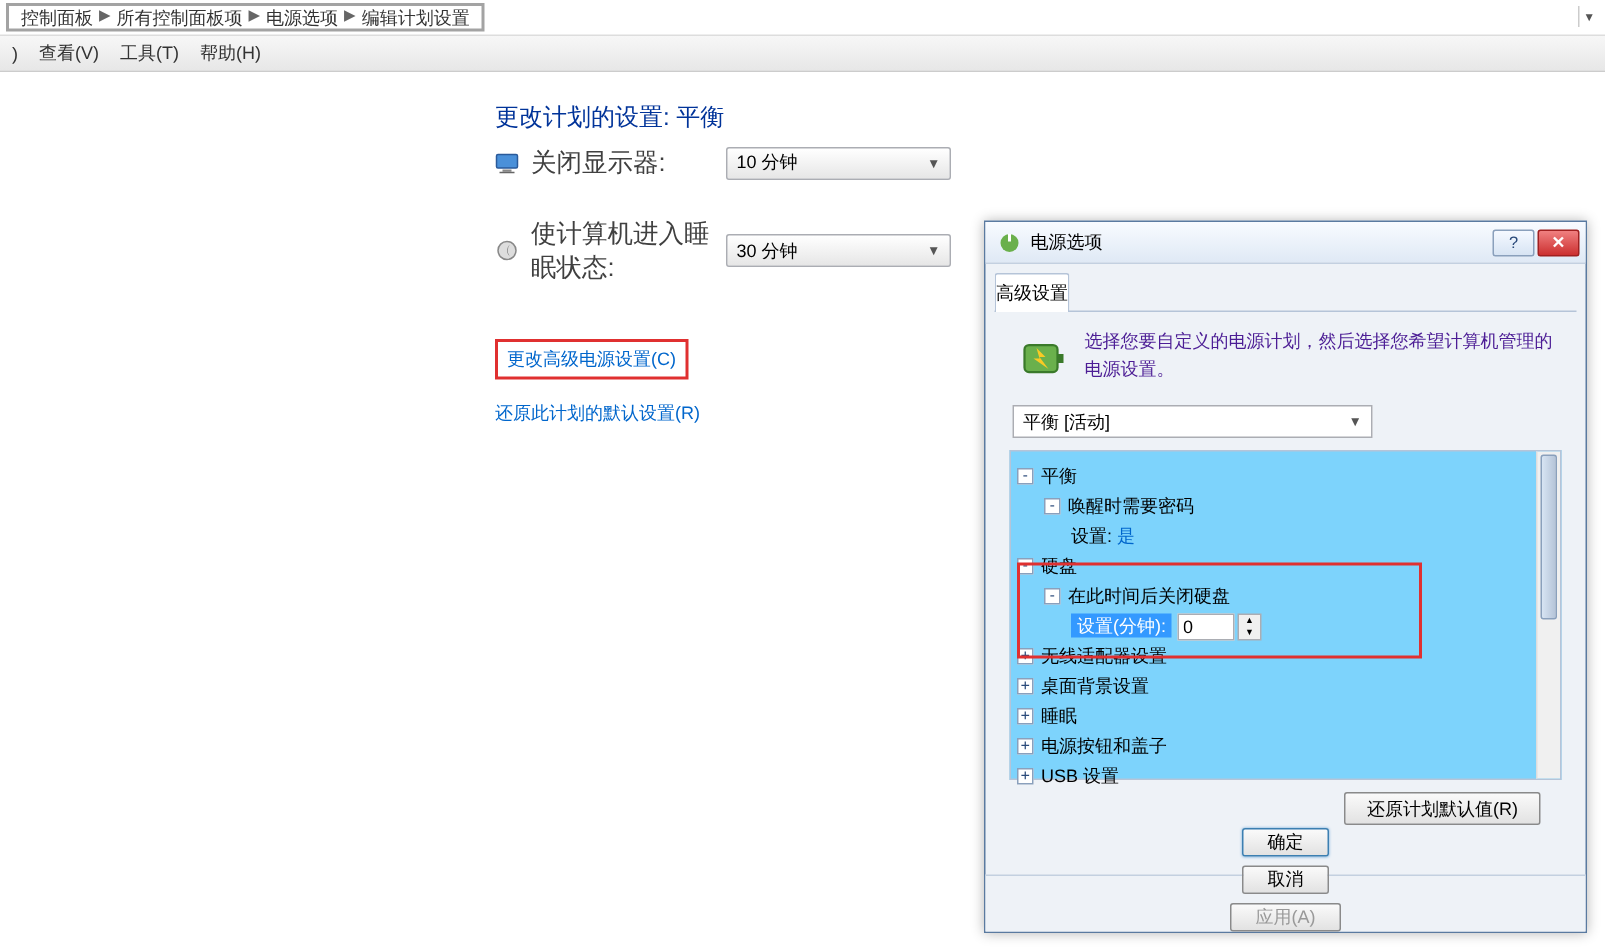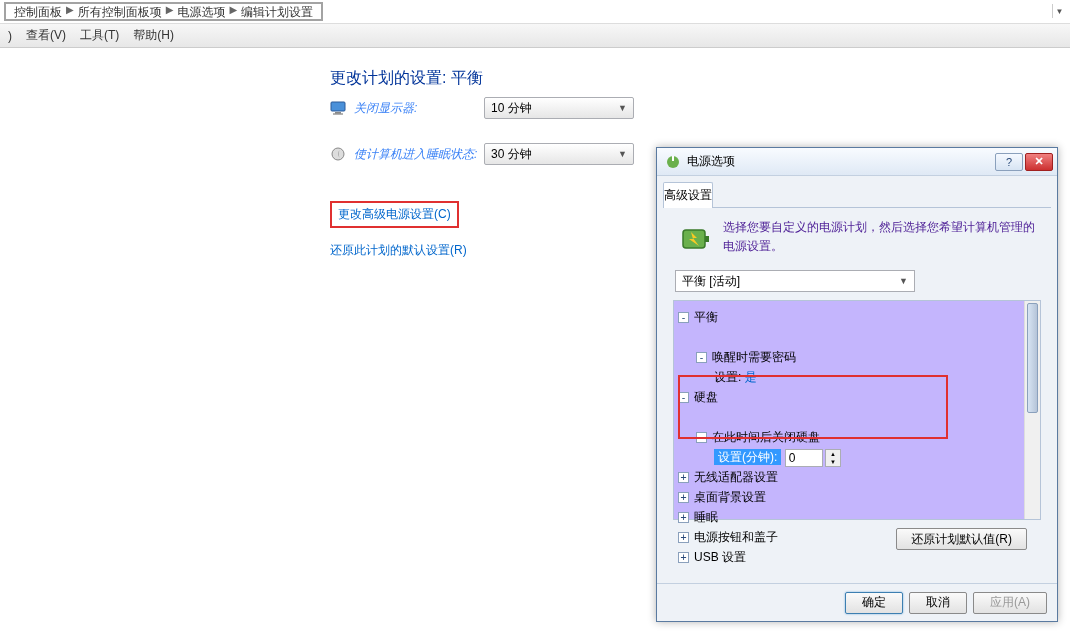--- a/index.html
+++ b/index.html
@@ -16,21 +16,21 @@
     .menubar { height: 24px; background: linear-gradient(#f7f7f7, #e7e7e7); border-bottom: 1px solid #ccc; display: flex; align-items: center; padding: 0 8px; gap: 14px; font-size: 12px; color: #333; }
     .menu-item { cursor: default; }
     
     
     .main { padding: 20px 0 0 330px; }
     .page-title { color: #003399; font-size: 16px; font-weight: normal; margin-bottom: 8px; }
     .page-subtitle { color: #333; font-size: 12px; margin-bottom: 30px; }
     
     .setting-row { display: flex; align-items: center; margin-bottom: 24px; }
     .setting-icon { width: 16px; height: 16px; margin-right: 8px; display: inline-flex; align-items: center; justify-content: center; }
-    .setting-label { width: 130px; color: #3b82f6; font-size: 12px; font-style: italic; }
+    .setting-label { width: 130px; color: #404040; font-size: 17px; }
     .setting-dropdown { width: 150px; height: 22px; border: 1px solid #abadb3; border-radius: 2px; background: linear-gradient(#fff, #e6e6e6); padding: 0 6px; display: flex; align-items: center; justify-content: space-between; font-size: 12px; }
     .dd-arrow { color: #555; font-size: 9px; }
     
     .link-row { margin-top: 36px; margin-left: 0; }
     .link-highlight { display: inline-block; border: 2px solid #e03030; padding: 3px 6px; }
     .hyperlink { color: #0066cc; font-size: 12px; cursor: pointer; }
     .link-plain { margin-top: 14px; color: #0066cc; font-size: 12px; cursor: pointer; }
     
     .monitor-icon svg, .sleep-icon svg { width: 16px; height: 16px; }
     
@@ -46,39 +46,39 @@
     .dialog-body { padding: 6px; }
     .tab-strip { display: flex; border-bottom: 1px solid #b5c4d8; margin-bottom: 10px; }
     .tab { padding: 4px 0; border: 1px solid #b5c4d8; border-bottom: none; background: #fff; font-size: 12px; margin-bottom: -1px; border-radius: 2px 2px 0 0; }
     
     .dialog-intro { display: flex; gap: 8px; padding: 0 12px 12px 12px; }
     .battery-icon { width: 40px; height: 40px; flex-shrink: 0; }
     .intro-text { font-size: 12px; color: #4c1d95; line-height: 1.6; }
     
     .plan-select { margin: 0 12px 8px 12px; width: 240px; height: 22px; border: 1px solid #abadb3; background: #fff; display: flex; align-items: center; justify-content: space-between; padding: 0 6px; font-size: 12px; }
     
-    .tree-panel { margin: 0 10px; border: 1px solid #b5c4d8; background: #c4b5fd; height: 220px; display: flex; }
+    .tree-panel { margin: 0 10px; border: 1px solid #b5c4d8; background: #7dd3fc; height: 220px; display: flex; }
     .tree-content { flex: 1; padding: 6px 4px; position: relative; }
     .tree-scroll { width: 16px; background: #f0f0f0; border-left: 1px solid #ddd; position: relative; }
     .scroll-thumb { position: absolute; top: 2px; left: 2px; right: 2px; height: 110px; background: linear-gradient(to right, #d7e4f3, #b5c4d8); border: 1px solid #8aa0bc; border-radius: 2px; }
     
     .tree-node { font-size: 12px; line-height: 20px; white-space: nowrap; }
     .tree-toggle { display: inline-block; width: 11px; height: 11px; border: 1px solid #8aa0bc; background: #fff; color: #2a4a7a; text-align: center; line-height: 9px; font-size: 10px; margin-right: 5px; vertical-align: middle; font-family: monospace; cursor: pointer; }
-    .tree-indent-1 { margin-left: 18px; margin-top: 20px; }
+    .tree-indent-1 { margin-left: 18px; }
     .tree-indent-2 { margin-left: 36px; }
     .highlight-box { position: absolute; border: 2px solid #e03030; }
     .spinner-label { background: #3399ff; color: #fff; padding: 1px 4px; }
     .spinner-input { width: 38px; height: 18px; border: 1px solid #abadb3; padding: 0 3px; font-size: 12px; vertical-align: middle; }
     .spinner-btns { display: inline-flex; flex-direction: column; vertical-align: middle; border: 1px solid #abadb3; margin-left: -1px; }
     .spinner-btn { width: 14px; height: 8px; background: #f0f0f0; font-size: 6px; text-align: center; line-height: 8px; cursor: pointer; }
     .tree-link { color: #0066cc; }
     
     .restore-btn { float: right; margin: 8px 24px 0 0; height: 22px; padding: 0 14px; border: 1px solid #8a8a8a; border-radius: 2px; background: linear-gradient(#fafafa, #e2e2e2); font-size: 12px; }
     
-    .dialog-footer { position: absolute; bottom: 0; left: 0; right: 0; height: 38px; border-top: 1px solid #c3d0e0; background: #eef2f7; display: flex; align-items: center; justify-content: flex-end; padding: 0 10px; gap: 6px; }
+    .dialog-footer { position: absolute; bottom: 0; left: 0; right: 0; height: 38px; border-top: 1px solid #c3d0e0; background: #eef2f7; display: flex; align-items: center; justify-content: flex-end; padding: 0 10px; gap: 6px; flex-direction: column; }
     .dlg-btn { height: 22px; padding: 0 16px; border: 1px solid #8a8a8a; border-radius: 2px; background: linear-gradient(#fafafa, #e2e2e2); font-size: 12px; }
     .dlg-btn.default { border-color: #3c7fb1; box-shadow: 0 0 2px #6aa6d8; }
     .dlg-btn.disabled { color: #999; }
   </style>
 </head>
 <body>
 
 <div class="breadcrumb">
   <span class="breadcrumb-inner">
     <span class="bc-item">控制面板</span>

